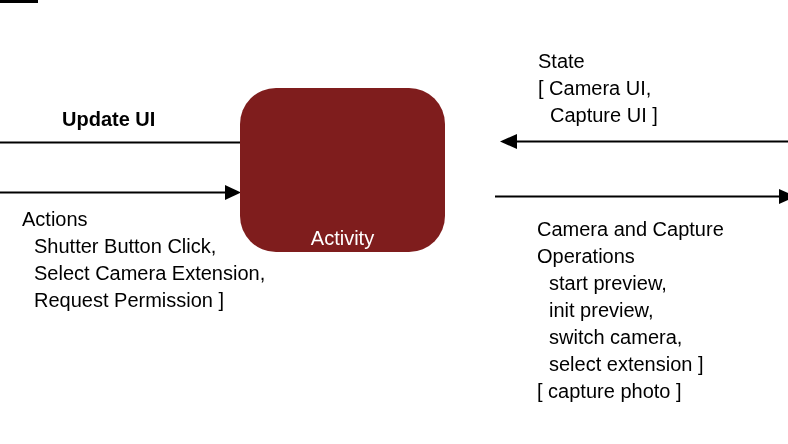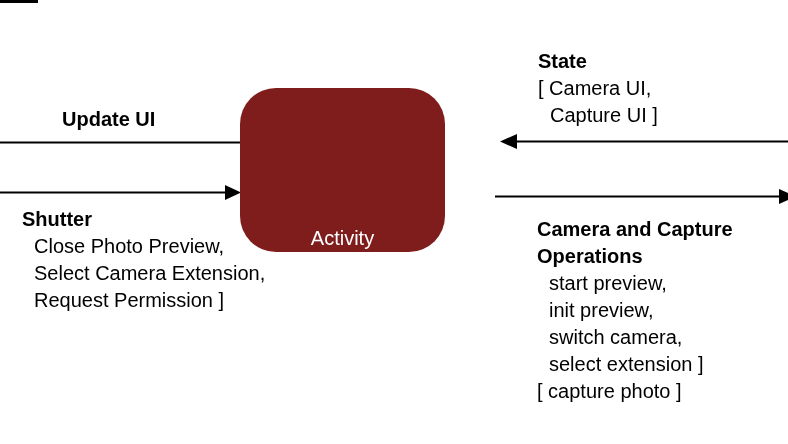--- a/index.html
+++ b/index.html
@@ -44,21 +44,21 @@
   }
   .label-update-ui {
     position: absolute;
     left: 62px; top: 106px;
     font-weight: 700;
   }
   .block {
     position: absolute;
     white-space: nowrap;
   }
-  .block .h { font-weight: 700; }
+  .block .h { font-weight: 400; }
   .block .ind { padding-left: 12px; }
   .block-actions   { left: 22px;  top: 206px; }
   .block-state     { left: 538px; top: 48px;  }
   .block-operations{ left: 537px; top: 216px; }
 </style>
 </head>
 <body>
 
 <div class="canvas">
 
@@ -78,22 +78,22 @@
     <polygon points="796,196.5 779,189 779,204" fill="#000"></polygon>
   </svg>
 
   <div class="activity-box">
     <span>Activity</span>
   </div>
 
   <div class="label-update-ui">Update UI</div>
 
   <div class="block block-actions">
-    <div class="h">Shutter</div>
-    <div class="ind">Close Photo Preview,</div>
+    <div class="h">Actions</div>
+    <div class="ind">Shutter Button Click,</div>
     <div class="ind">Select Camera Extension,</div>
     <div class="ind">Request Permission ]</div>
   </div>
 
   <div class="block block-state">
     <div class="h">State</div>
     <div>[ Camera UI,</div>
     <div class="ind">Capture UI ]</div>
   </div>
 

